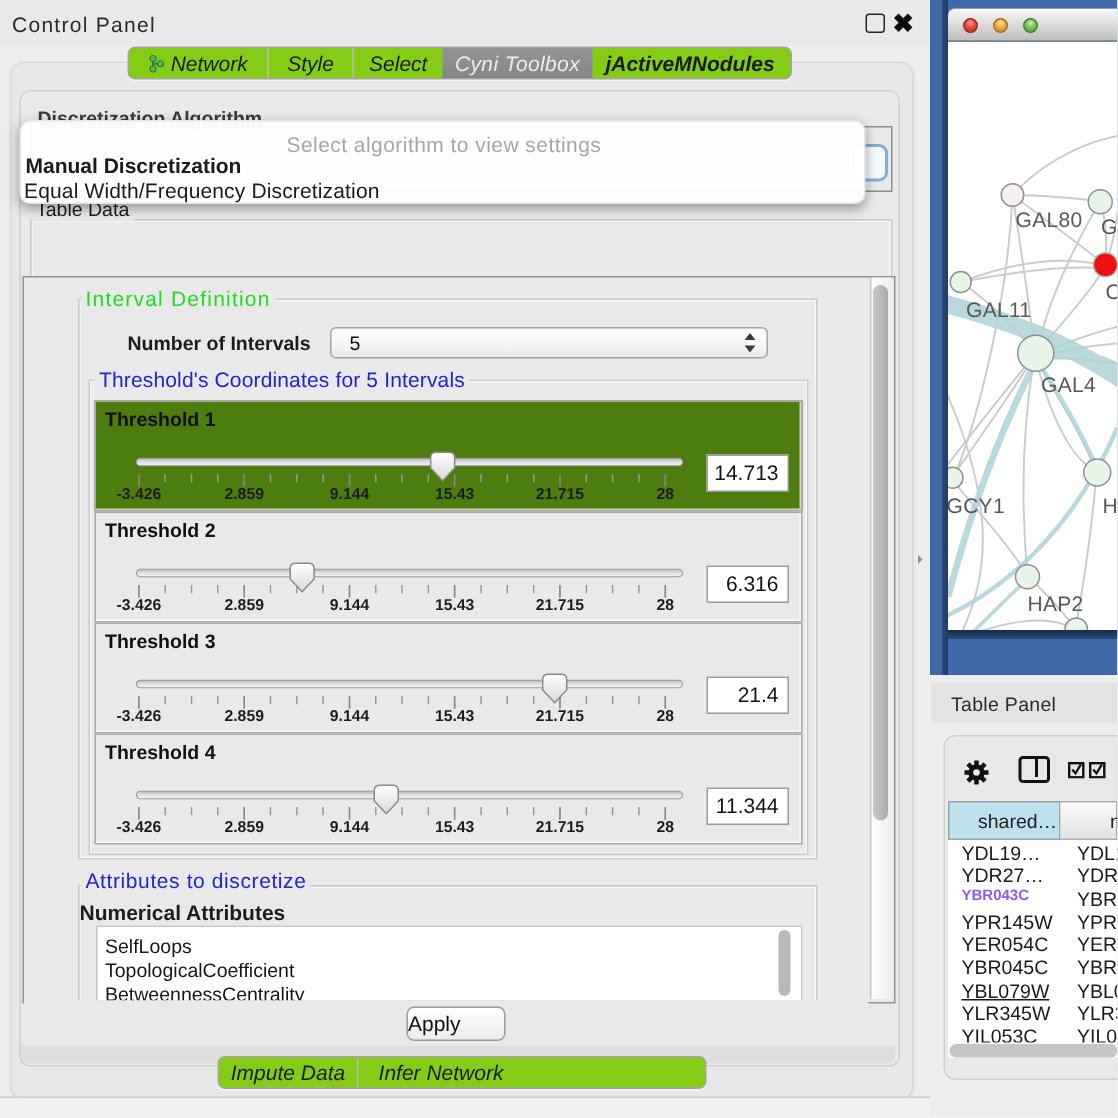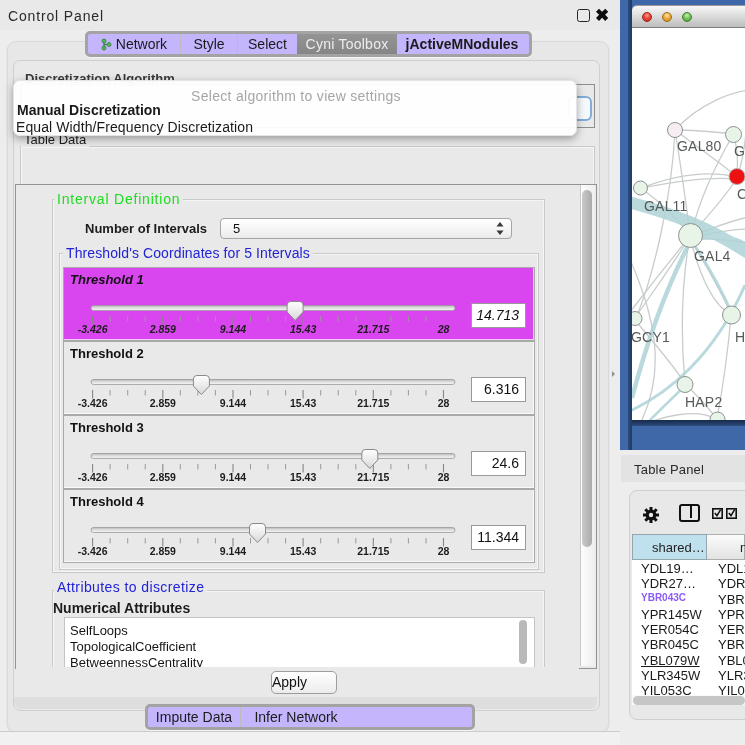--- a/index.html
+++ b/index.html
@@ -1,20 +1,20 @@
 <!DOCTYPE html>
 <html><head>
 <meta charset="utf-8">
 <style>
 html,body{margin:0;padding:0;}
 #root{position:relative;width:745px;height:745px;background:#ededed;font-family:"Liberation Sans",sans-serif;overflow:hidden;}
 .abs{position:absolute;}
 .b13{font-size:13px;font-weight:bold;color:#1c1c1c;}
 
-.seg{position:absolute;display:flex;border:3px solid #a3a3a3;border-radius:5px;background:#c4b5fd;overflow:hidden;height:20px;line-height:20px;font-size:13px;color:#1b1b1b;box-shadow:0 1px 0 rgba(255,255,255,.6);}
+.seg{position:absolute;display:flex;border:1px solid #a3a3a3;border-radius:5px;background:#84cc16;overflow:hidden;height:20px;line-height:20px;font-size:13px;color:#1b1b1b;box-shadow:0 1px 0 rgba(255,255,255,.6);font-style:italic;}
 .seg .s{padding:0;text-align:center;white-space:nowrap;}
 .seg .dv{width:1px;background:#bcbcbc;}
 .seg .on{background:linear-gradient(#949494,#868686);color:#ededed;}
 
 .grp{position:absolute;border:1px solid #c9c9c9;box-shadow:inset 0 0 0 1px rgba(255,255,255,.55);}
 .gtitle{position:absolute;background:#e9e9e9;padding:0 3px;font-size:13px;line-height:14px;}
 
 .combo{position:absolute;background:linear-gradient(#ffffff,#f2f2f2 70%,#e9e9e9);border:1px solid #a6a6a6;border-radius:4px;font-size:13px;color:#111;}
 .combo .tx{position:absolute;left:9px;top:0;}
 
@@ -73,21 +73,21 @@
     <div class="tx" style="left:12px;">5</div>
     <svg style="position:absolute;right:7px;top:3px;" width="8" height="13" viewBox="0 0 8 13">
         <path d="M4 0 L7.6 4.6 H0.4 Z" fill="#3a3a3a"></path>
         <path d="M4 13 L0.4 8.4 H7.6 Z" fill="#3a3a3a"></path>
       </svg>
   </div>
 
   <div class="grp" style="left:59px;top:253px;width:478px;height:315px;"></div>
   <div class="gtitle" style="left:63px;top:246px;color:#2222d6;font-size:14px;letter-spacing:0.1px;">Threshold's Coordinates for 5 Intervals</div>
 
-  <div class="tpan" style="top:267px;background:#d946ef;font-style:italic;">
+  <div class="tpan" style="top:267px;background:#4d7c0f;">
    <svg width="468" height="70" viewBox="0 0 468 70">
     <defs>
           <linearGradient id="thg" x1="0" y1="0" x2="0" y2="1">
             <stop offset="0" stop-color="#ffffff"></stop>
             <stop offset="1" stop-color="#d8d8d8"></stop>
           </linearGradient>
     <linearGradient id="trk" x1="0" y1="0" x2="0" y2="1">
             <stop offset="0" stop-color="#b5b5b5"></stop>
             <stop offset="0.45" stop-color="#dedede"></stop>
             <stop offset="1" stop-color="#f5f5f5"></stop>
@@ -209,21 +209,21 @@
         <line x1="362.0" y1="48" x2="362.0" y2="53.5" stroke="#9a9a9a" stroke-width="1"></line>
         <line x1="379.5" y1="48" x2="379.5" y2="56.5" stroke="#868686" stroke-width="1.1"></line>
     <text x="28.6" y="64.5" font-size="10.5" font-weight="bold" fill="#1c1c1c" text-anchor="middle">-3.426</text>
         <text x="98.8" y="64.5" font-size="10.5" font-weight="bold" fill="#1c1c1c" text-anchor="middle">2.859</text>
         <text x="169.0" y="64.5" font-size="10.5" font-weight="bold" fill="#1c1c1c" text-anchor="middle">9.144</text>
         <text x="239.1" y="64.5" font-size="10.5" font-weight="bold" fill="#1c1c1c" text-anchor="middle">15.43</text>
         <text x="309.3" y="64.5" font-size="10.5" font-weight="bold" fill="#1c1c1c" text-anchor="middle">21.715</text>
         <text x="379.5" y="64.5" font-size="10.5" font-weight="bold" fill="#1c1c1c" text-anchor="middle">28</text>
     <path d="M 297.8 37 q 0 -3.5 3.5 -3.5 h 9 q 3.5 0 3.5 3.5 v 7 l -8 8.5 l -8 -8.5 z" fill="url(#thg)" stroke="#8a8a8a" stroke-width="1"></path>
    </svg>
-   <div class="vbox" style="top:35px;line-height:23px;">24.6</div>
+   <div class="vbox" style="top:35px;line-height:23px;">21.4</div>
   </div>
   <div class="tpan" style="top:489px;background:#e9e9e9;">
    <svg width="468" height="70" viewBox="0 0 468 70">
     <defs>
           <linearGradient id="thg" x1="0" y1="0" x2="0" y2="1">
             <stop offset="0" stop-color="#ffffff"></stop>
             <stop offset="1" stop-color="#d8d8d8"></stop>
           </linearGradient>
     <linearGradient id="trk" x1="0" y1="0" x2="0" y2="1">
             <stop offset="0" stop-color="#b5b5b5"></stop>

